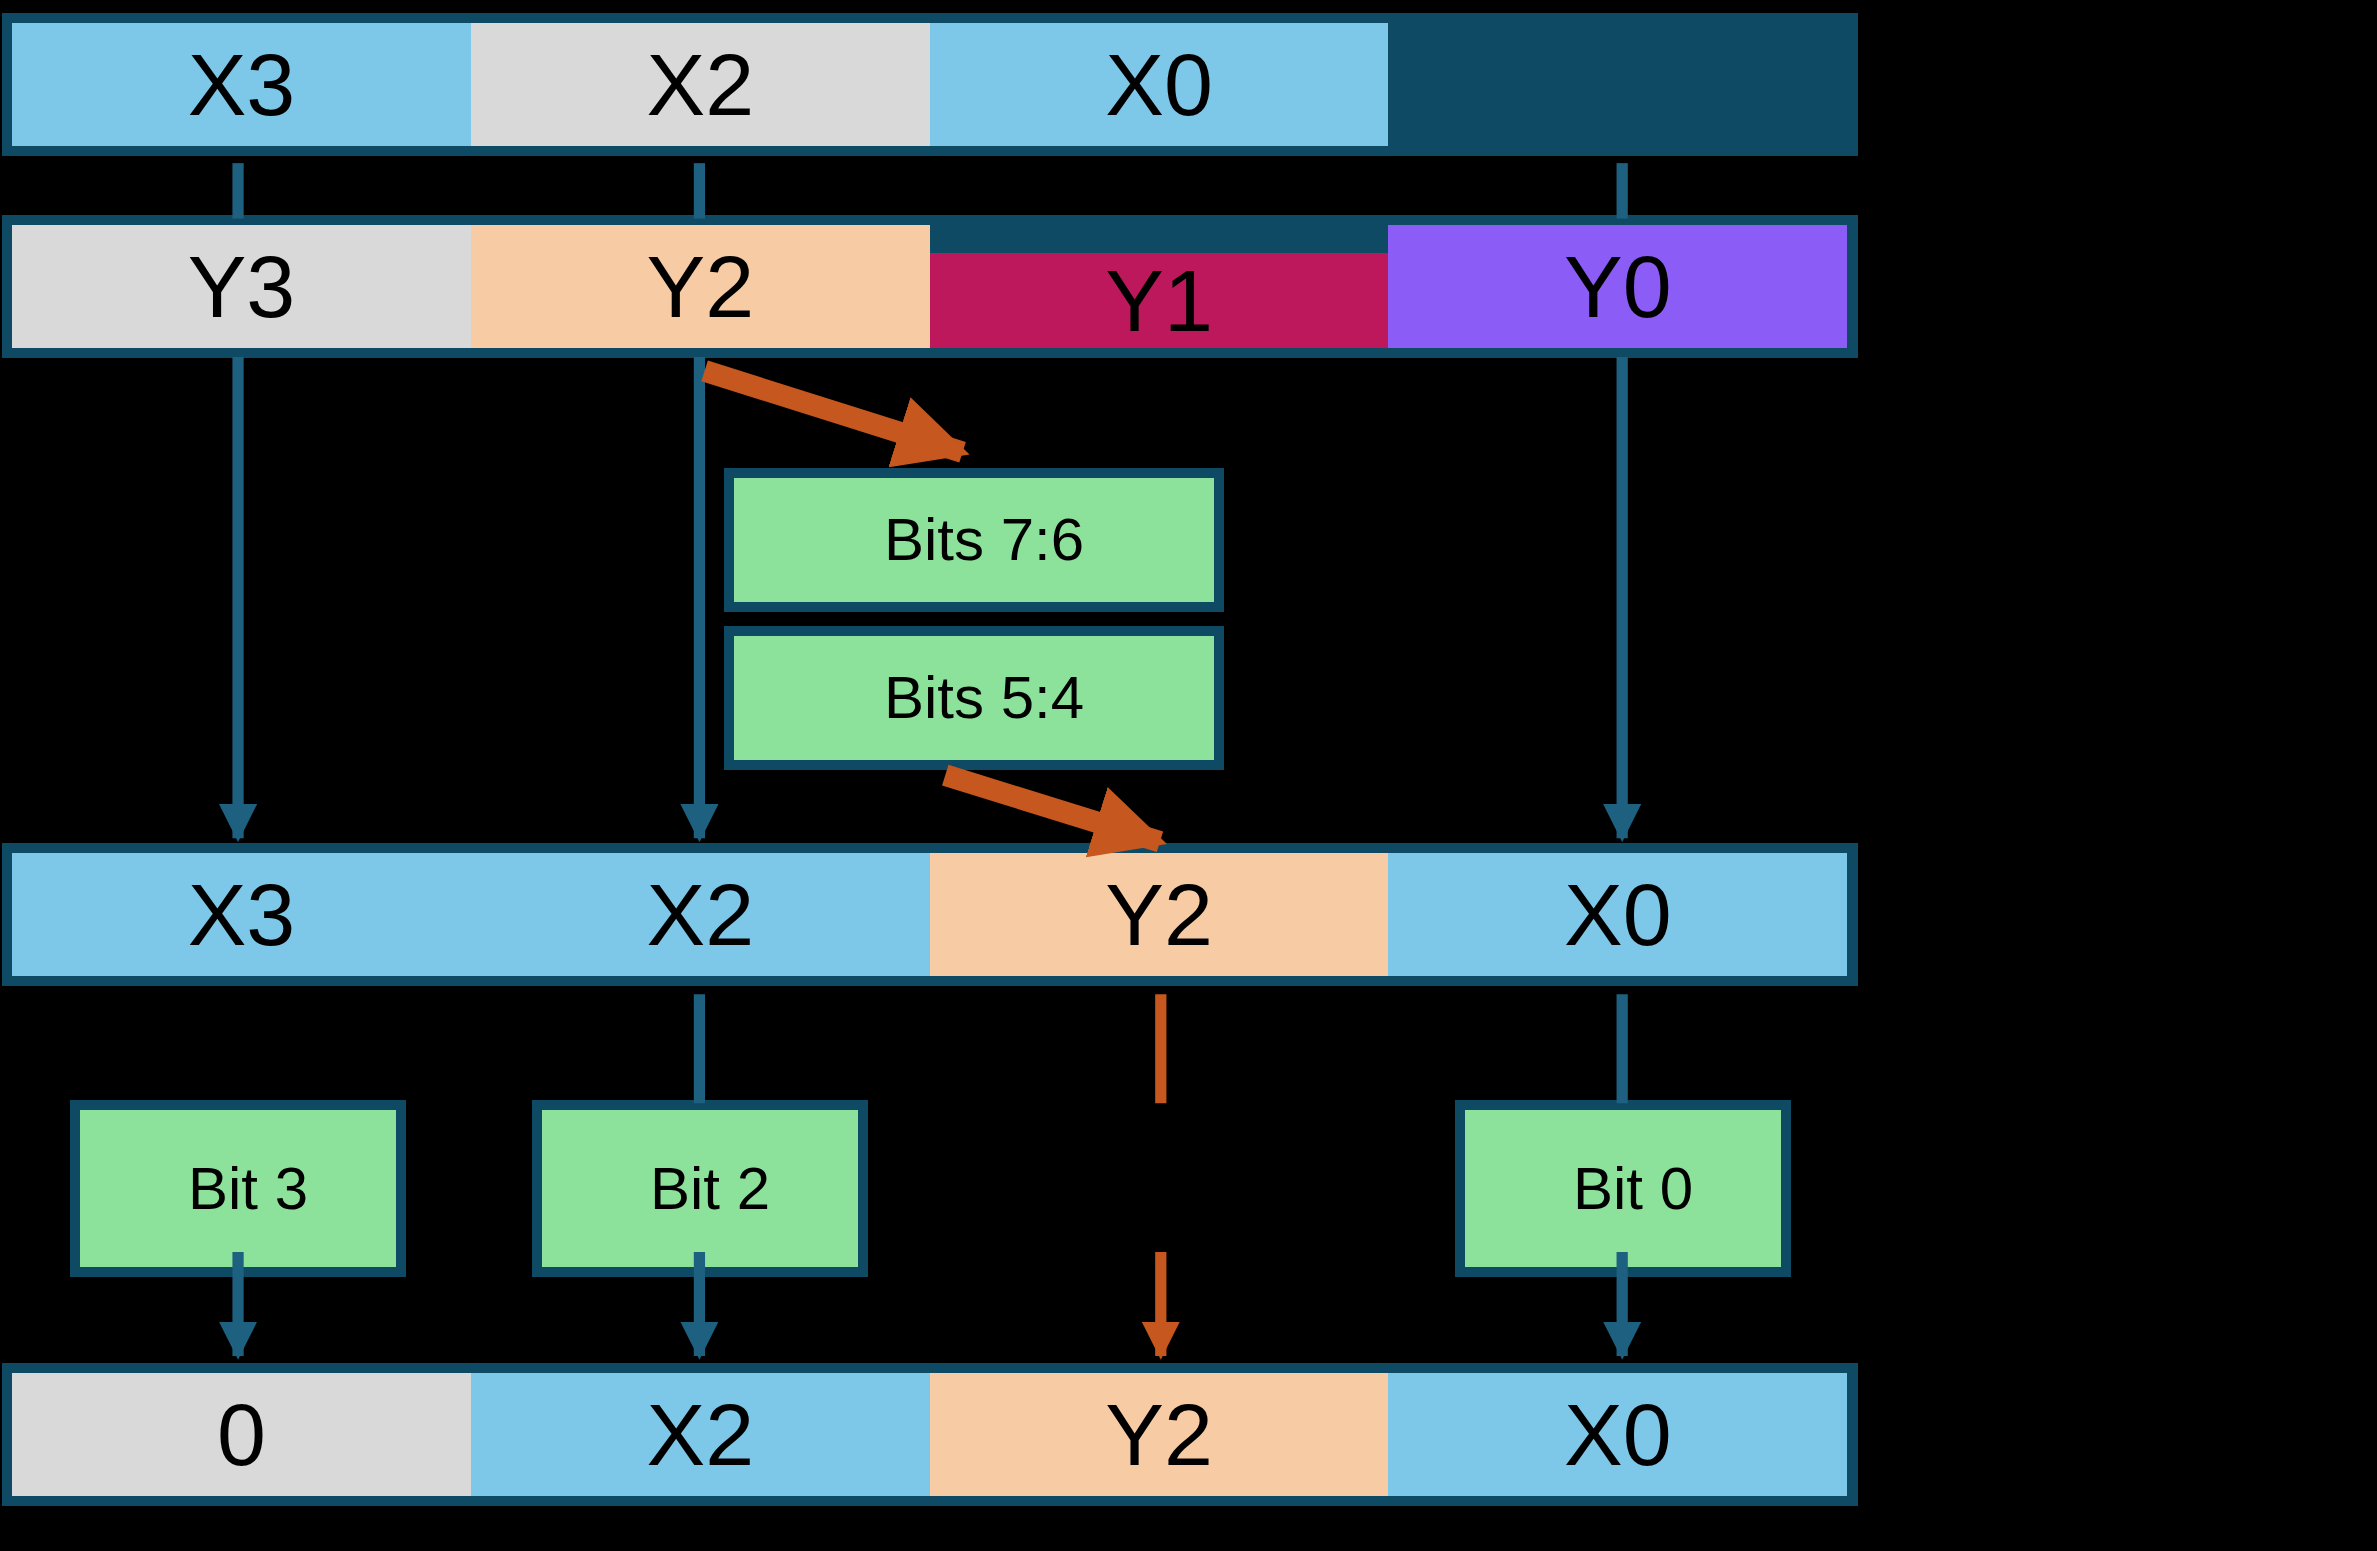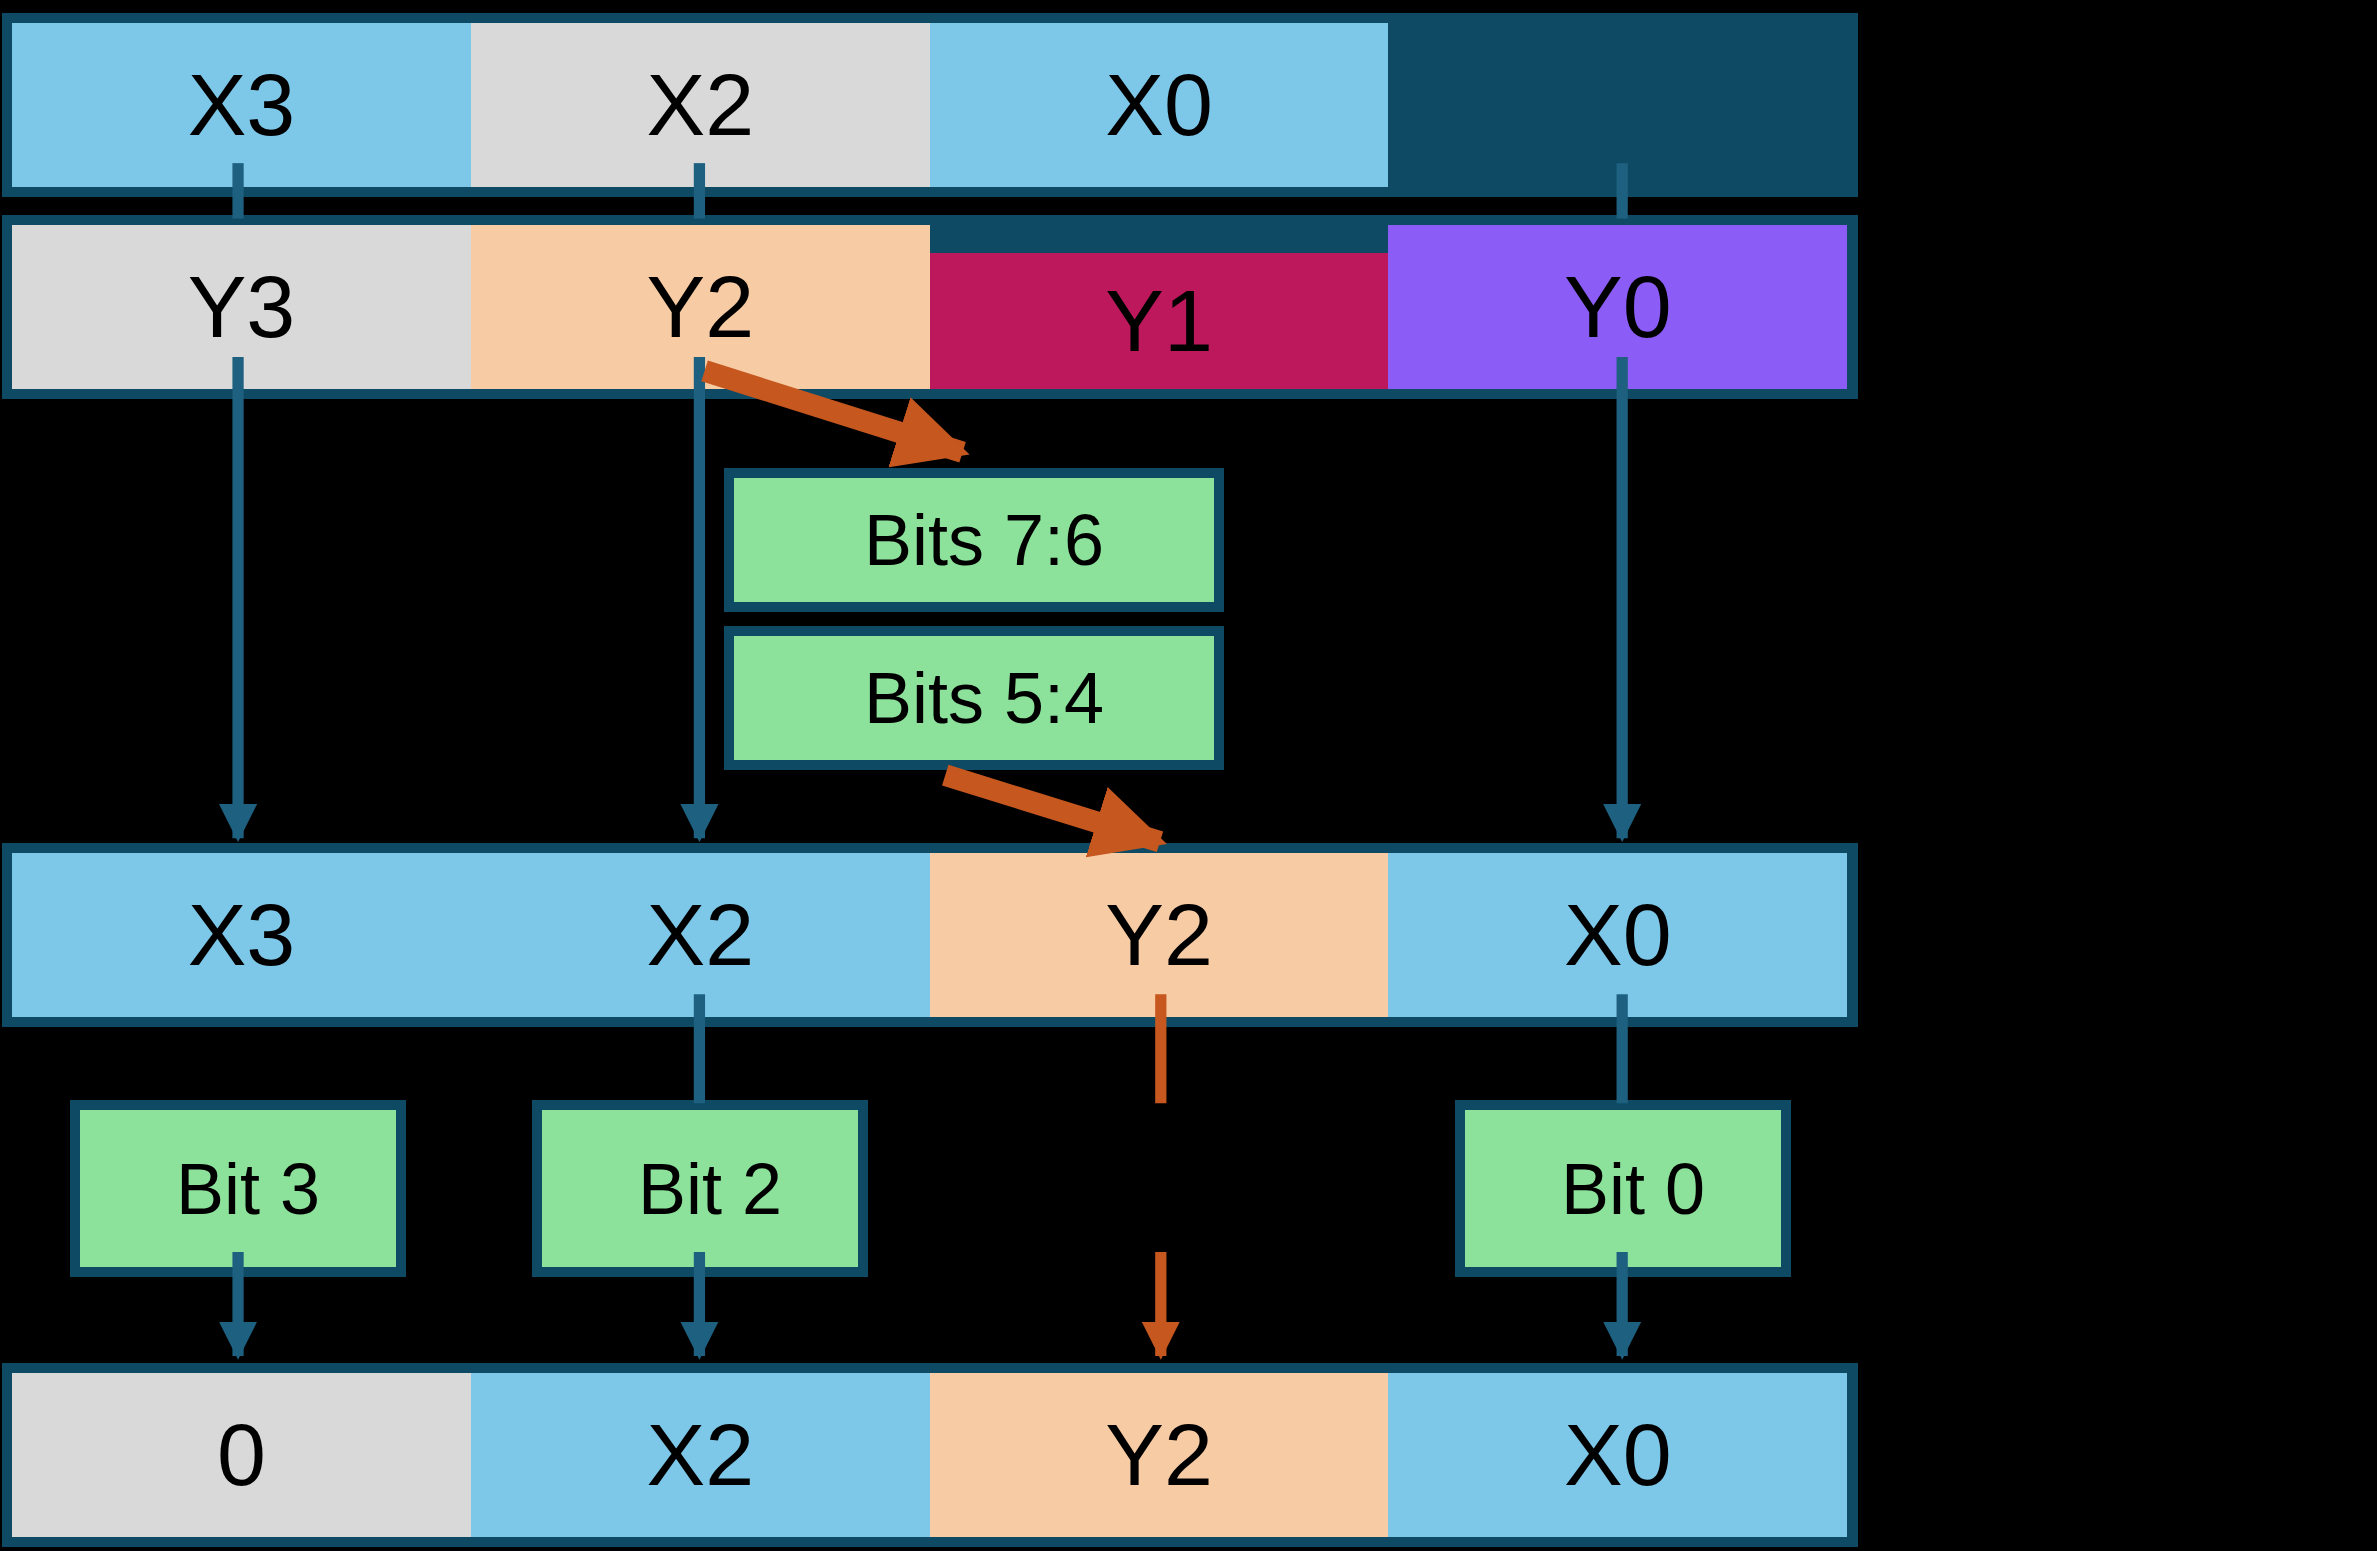--- a/index.html
+++ b/index.html
@@ -8,40 +8,40 @@
   }
   #canvas {
     position: relative;
     width: 2377px; height: 1552px;
     background: var(--color-background, #000);
     font-family: "Liberation Sans", sans-serif;
     overflow: hidden;
   }
   .row {
     position: absolute;
-    left: 1.7px; width: 1856px; height: 184px;
+    left: 1.7px; width: 1856px; height: 143px;
     background: var(--color-border, #0e4a63);
     box-sizing: border-box;
     padding: 10.4px;
     display: grid;
     grid-template-columns: repeat(4, 1fr);
     gap: 0;
   }
   .cell {
     display: flex; align-items: center; justify-content: center;
     font-size: 88px; line-height: 1;
     color: var(--color-text, #000);
   }
   .gbox {
     position: absolute;
     box-sizing: border-box;
     border: 10.4px solid var(--color-border, #0e4a63);
     background: var(--color-box_green, #8ce29a);
     display: flex; align-items: center; justify-content: center;
-    font-size: 72px; line-height: 1;
+    font-size: 60px; line-height: 1;
     color: var(--color-text, #000);
     padding-left: 20px;
   }
   .wide { left: 724px; width: 500px; height: 144px; }
   .bitbox { width: 336px; height: 177px; top: 1100px; }
   #overlay { position: absolute; left: 0; top: 0; }
   .ln-teal   { stroke: var(--color-line_teal, #1e6080); fill: none; }
   .ln-orange { stroke: var(--color-line_orange, #c5571f); fill: none; }
   .head-teal   { fill: var(--color-line_teal, #1e6080); }
   .head-orange { fill: var(--color-line_orange, #c5571f); }

